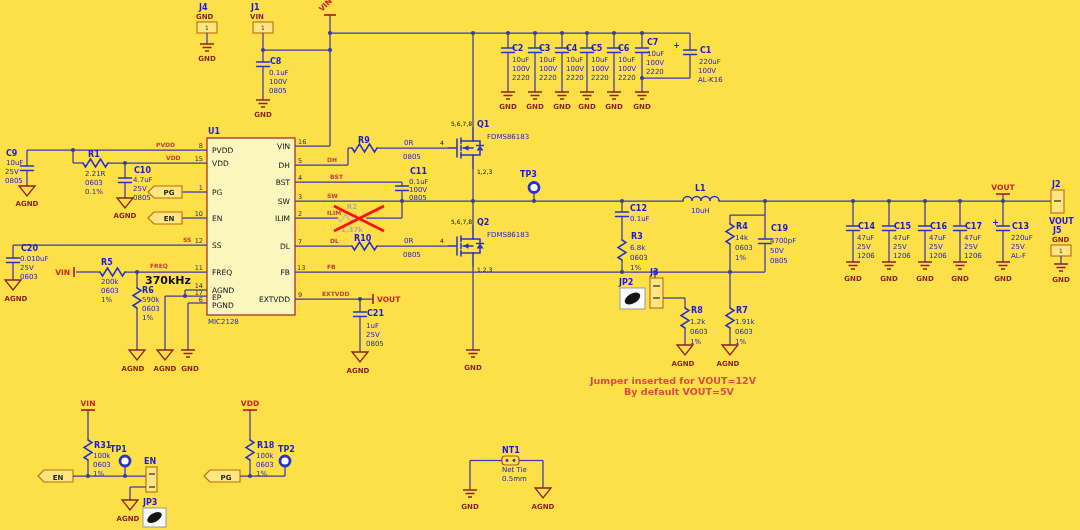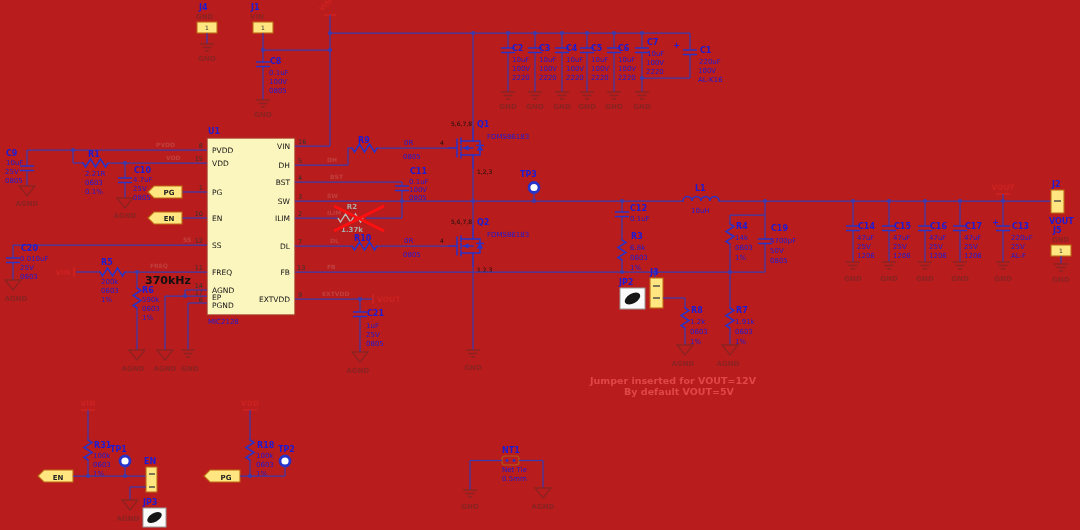--- a/index.html
+++ b/index.html
@@ -1,16 +1,16 @@
 <!DOCTYPE html>
 <html><head>
 <meta charset="utf-8">
 <style>
   html,body{margin:0;padding:0;background:#fff;}
-  .page{width:1080px;height:530px;position:relative;background:#b91c1c;overflow:hidden;}
+  .page{width:1080px;height:530px;position:relative;background:#fde047;overflow:hidden;}
   svg text{font-family:"DejaVu Sans","Liberation Sans",sans-serif;}
   .wire{stroke:#3A3AAE;stroke-width:1.25;fill:none;}
   .sym{stroke:#2733C9;stroke-width:1.5;fill:none;stroke-linecap:round;}
   .symf{fill:#2733C9;stroke:none;}
   .gnd{stroke:#8B2323;stroke-width:1.3;fill:none;}
   .pwr{stroke:#CC2222;stroke-width:1.8;fill:none;}
   .dnp{stroke:#BDBDBD;stroke-width:1.4;fill:none;}
   .redx{stroke:#FF0F0F;stroke-width:2.6;fill:none;}
   .dot{fill:#3A3AAE;stroke:none;}
   .icbox{fill:#FBF5BE;stroke:#A93226;stroke-width:1.3;}

